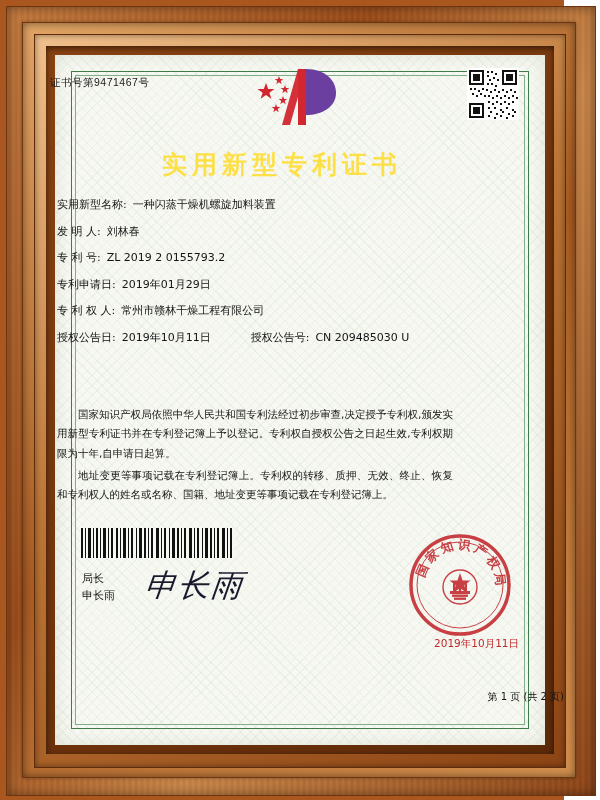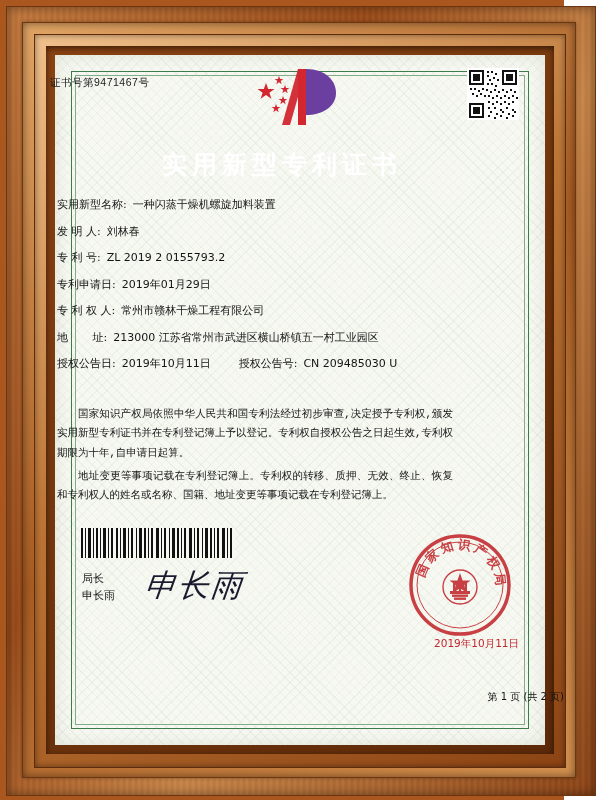--- a/index.html
+++ b/index.html
@@ -113,21 +113,21 @@
   .qr svg { display: block; }
 
   .title {
     position: absolute;
     left: 0; right: 0; top: 148px;
     text-align: center;
     font-family: "DejaVu Sans", "Liberation Sans", sans-serif;
     font-size: 25px;
     font-weight: bold;
     letter-spacing: 5px;
-    color: #ffffff;
+    color: #fde047;
   }
 
   
   .fields {
     position: absolute;
     left: 57px; top: 197px;
     width: 400px;
   }
   .row {
     display: flex;
@@ -142,36 +142,36 @@
     color: #141414;
   }
   .row .val {
     margin-left: 6px;
     color: #141414;
   }
   .row.dual {
     justify-content: flex-start;
   }
   .row .seg2 {
-    margin-left: 28px;
+    margin-left: 40px;
     white-space: pre;
   }
 
   
   .para {
     position: absolute;
     left: 57px;
     width: 396px;
     font-size: 10.5px;
     line-height: 1.85;
     color: #141414;
     text-align: justify;
     font-family: "DejaVu Sans", "Liberation Sans", sans-serif;
   }
-  .para1 { top: 405px; text-indent: 21px; font-family: Liberation Mono, monospace; }
+  .para1 { top: 405px; text-indent: 21px; }
   .para2 { top: 466px; text-indent: 21px; }
 
   
   .barcode {
     position: absolute;
     left: 80px; top: 528px;
     width: 155px; height: 30px;
   }
 
   
@@ -349,24 +349,20 @@
       <span class="val">ZL 2019 2 0155793.2</span>
     </div>
     <div class="row">
       <span class="lbl">专利申请日:</span>
       <span class="val">2019年01月29日</span>
     </div>
     <div class="row">
       <span class="lbl">专 利 权 人:</span>
       <span class="val">常州市赣林干燥工程有限公司</span>
     </div>
-    <div class="row">
-      <span class="lbl">地       址:</span>
-      <span class="val">213000 江苏省常州市武进区横山桥镇五一村工业园区</span>
-    </div>
     <div class="row dual">
       <span class="lbl">授权公告日:</span>
       <span class="val">2019年10月11日</span>
       <span class="seg2">授权公告号:</span>
       <span class="val">CN 209485030 U</span>
     </div>
   </div>
 
   <div class="para para1">国家知识产权局依照中华人民共和国专利法经过初步审查,决定授予专利权,颁发实用新型专利证书并在专利登记簿上予以登记。专利权自授权公告之日起生效,专利权期限为十年,自申请日起算。</div>
   <div class="para para2">地址变更等事项记载在专利登记簿上。专利权的转移、质押、无效、终止、恢复和专利权人的姓名或名称、国籍、地址变更等事项记载在专利登记簿上。</div>

